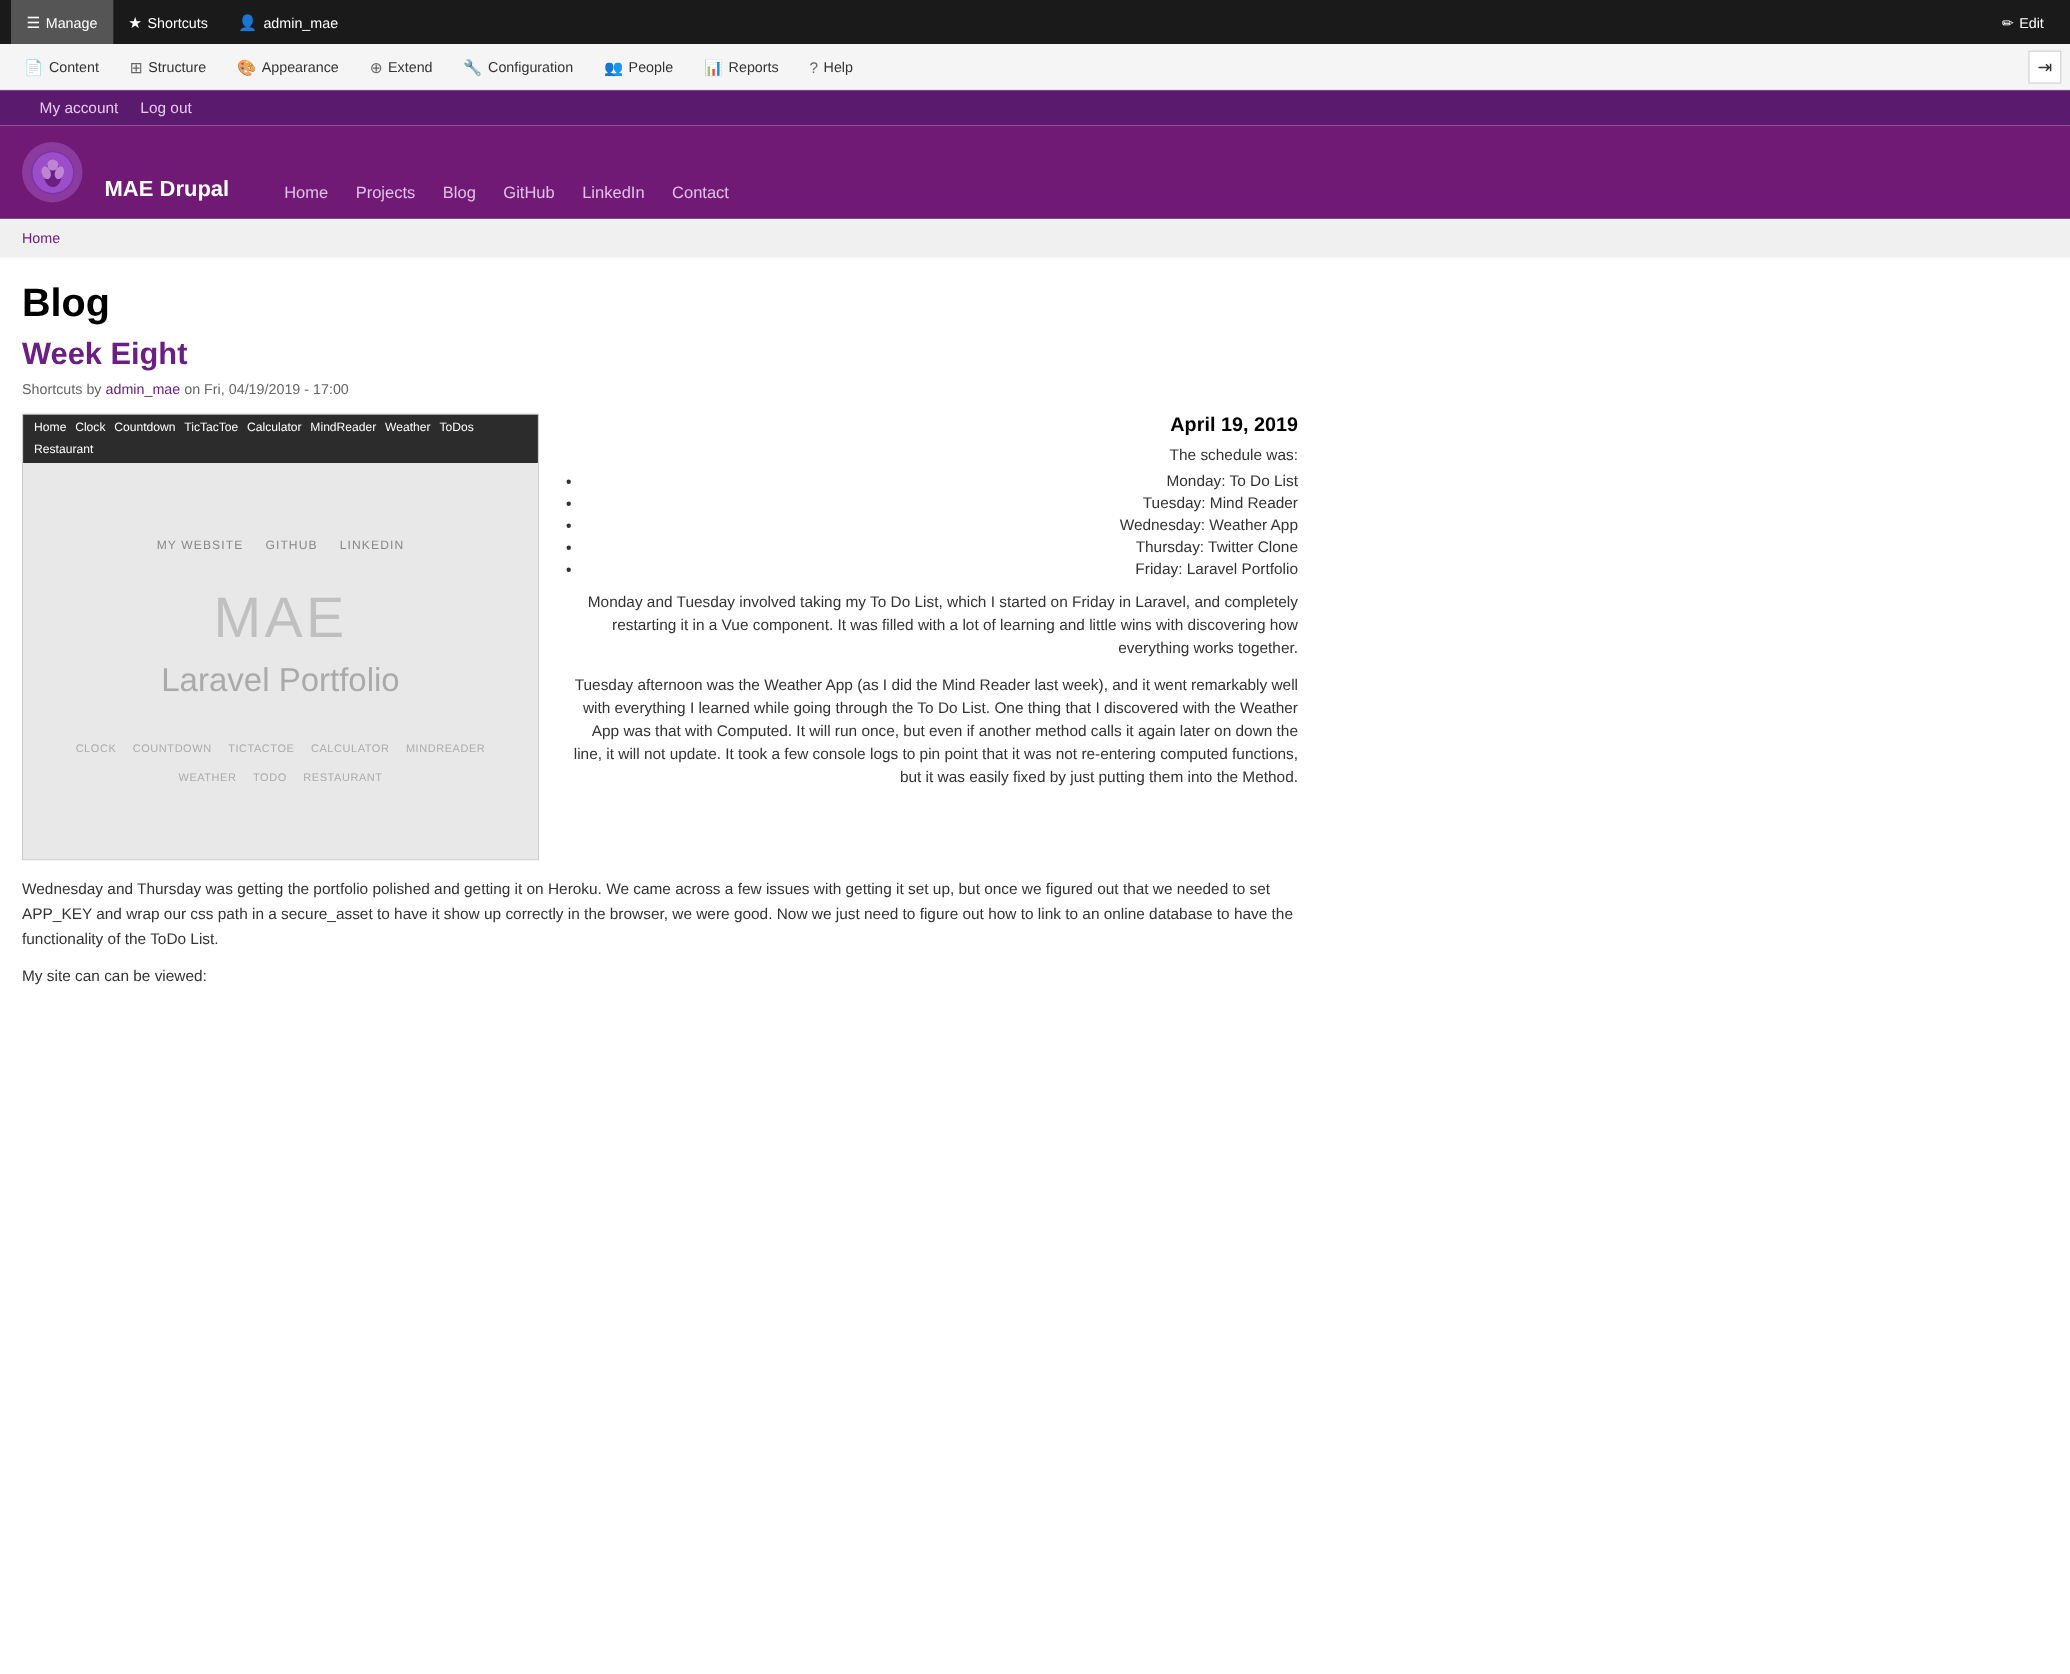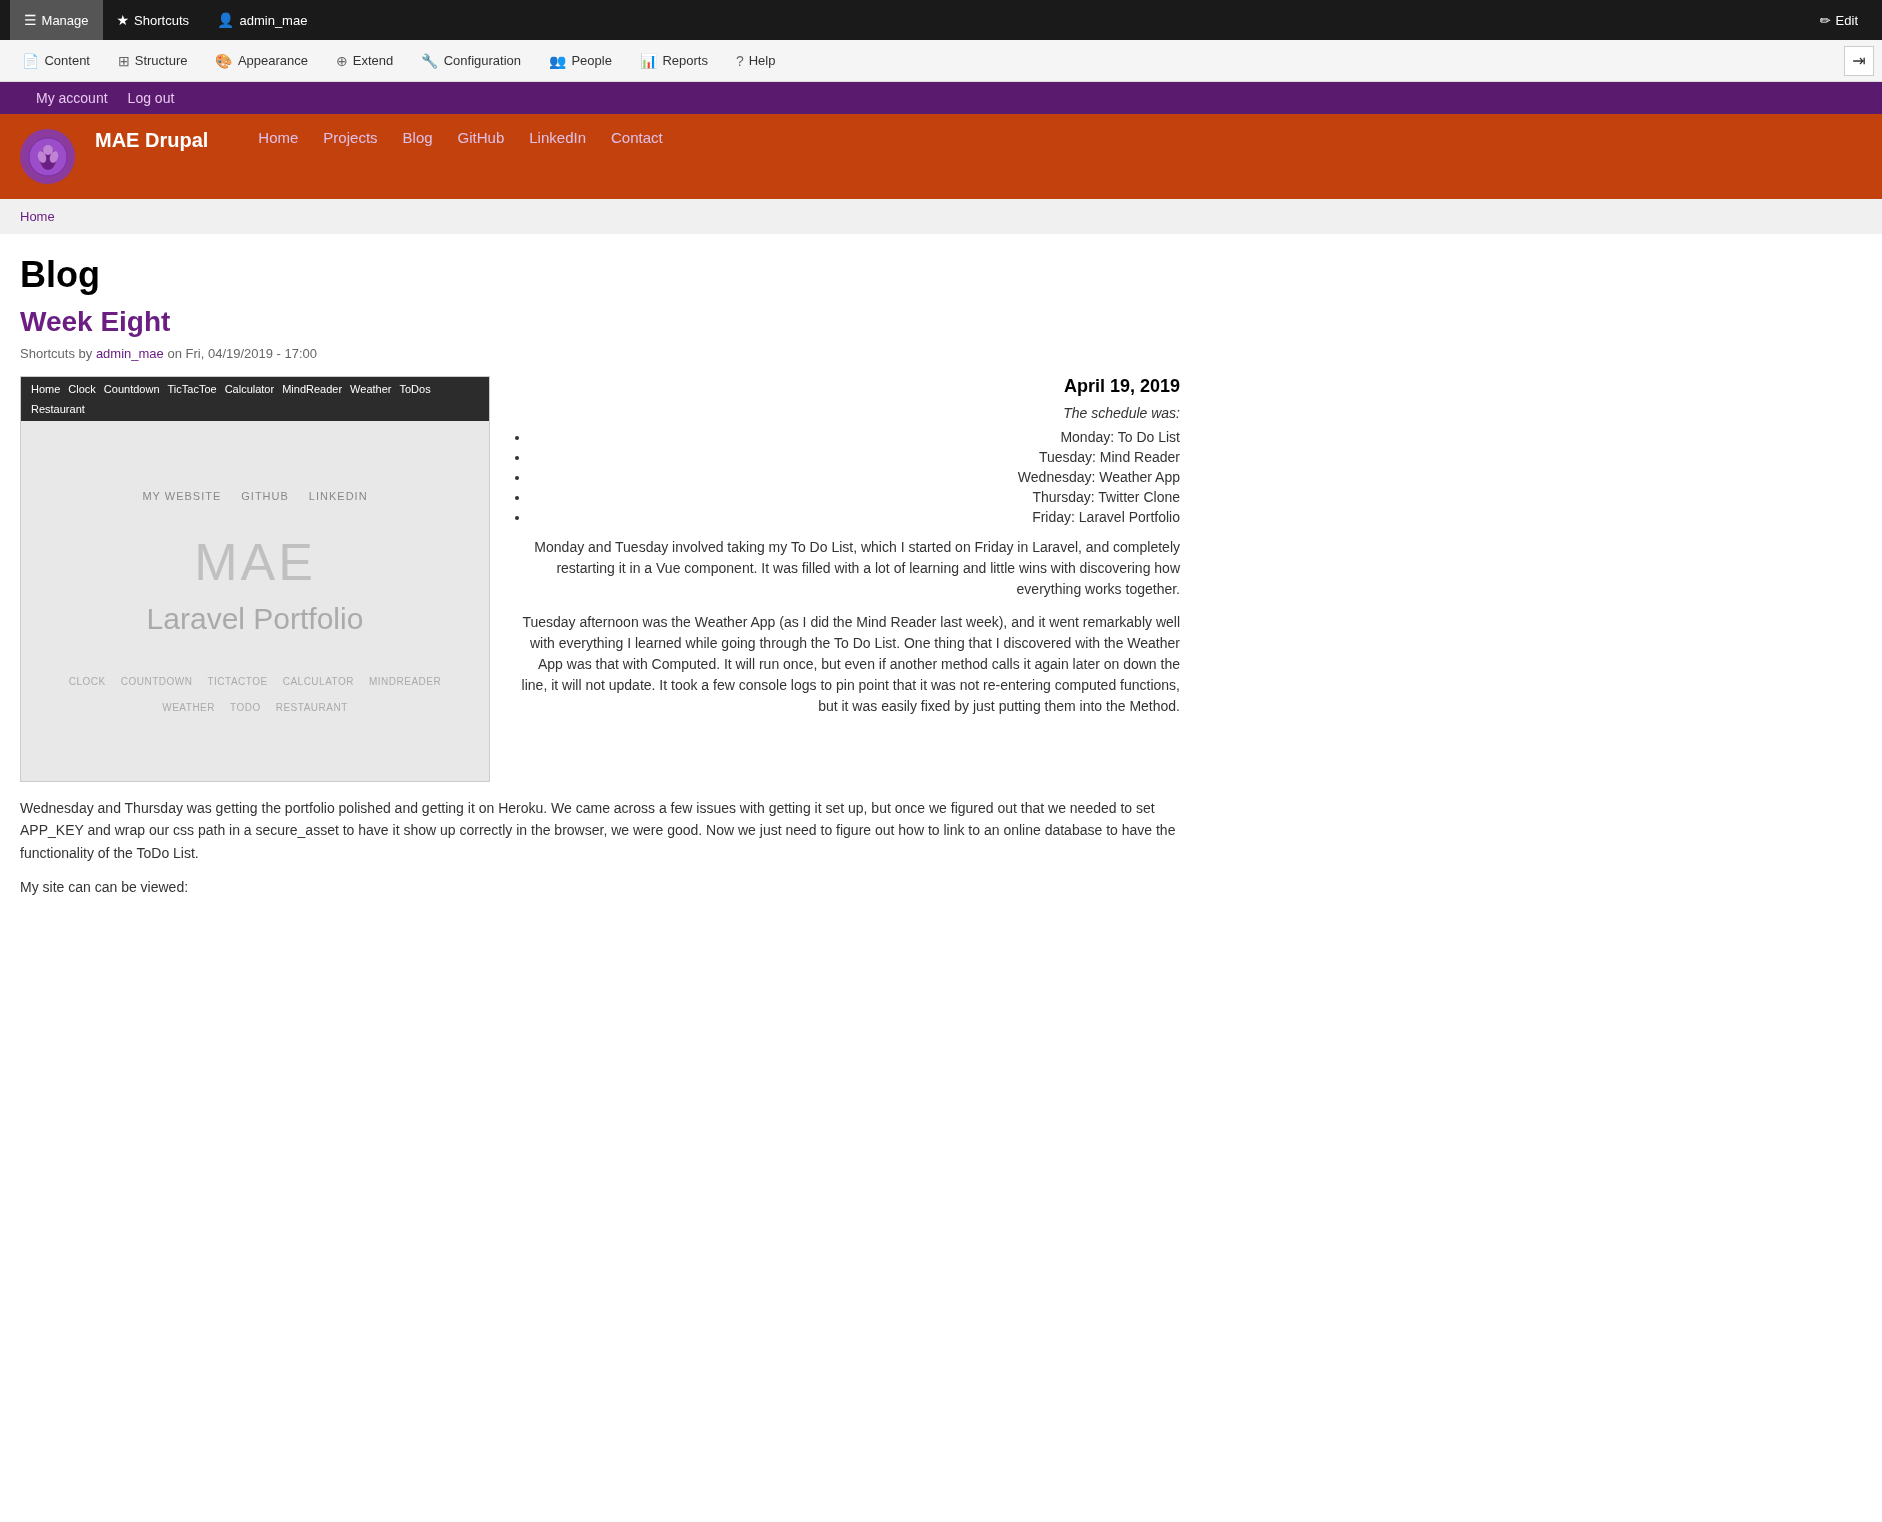--- a/index.html
+++ b/index.html
@@ -83,24 +83,24 @@
       gap: 20px;
     }
     .account-link {
       color: #e8c8f0;
       text-decoration: none;
       font-size: 14px;
     }
 
     
     #site-header {
-      background: #c2410c;
+      background: #701a75;
       padding: 15px 20px;
       display: flex;
-      align-items: flex-start;
+      align-items: flex-end;
       gap: 20px;
     }
     .site-logo {
       width: 55px;
       height: 55px;
       border-radius: 50%;
       background: #8b3a9e;
       display: flex;
       align-items: center;
       justify-content: center;
@@ -226,21 +226,20 @@
     }
     .post-date {
       font-size: 18px;
       font-weight: bold;
       margin-bottom: 8px;
       color: #000;
     }
     .post-schedule-intro {
       margin-bottom: 8px;
       font-size: 14px;
-      font-style: italic;
     }
     .post-list {
       margin-left: 20px;
       margin-bottom: 12px;
       font-size: 14px;
     }
     .post-list li {
       margin-bottom: 4px;
     }
     .post-paragraph {

